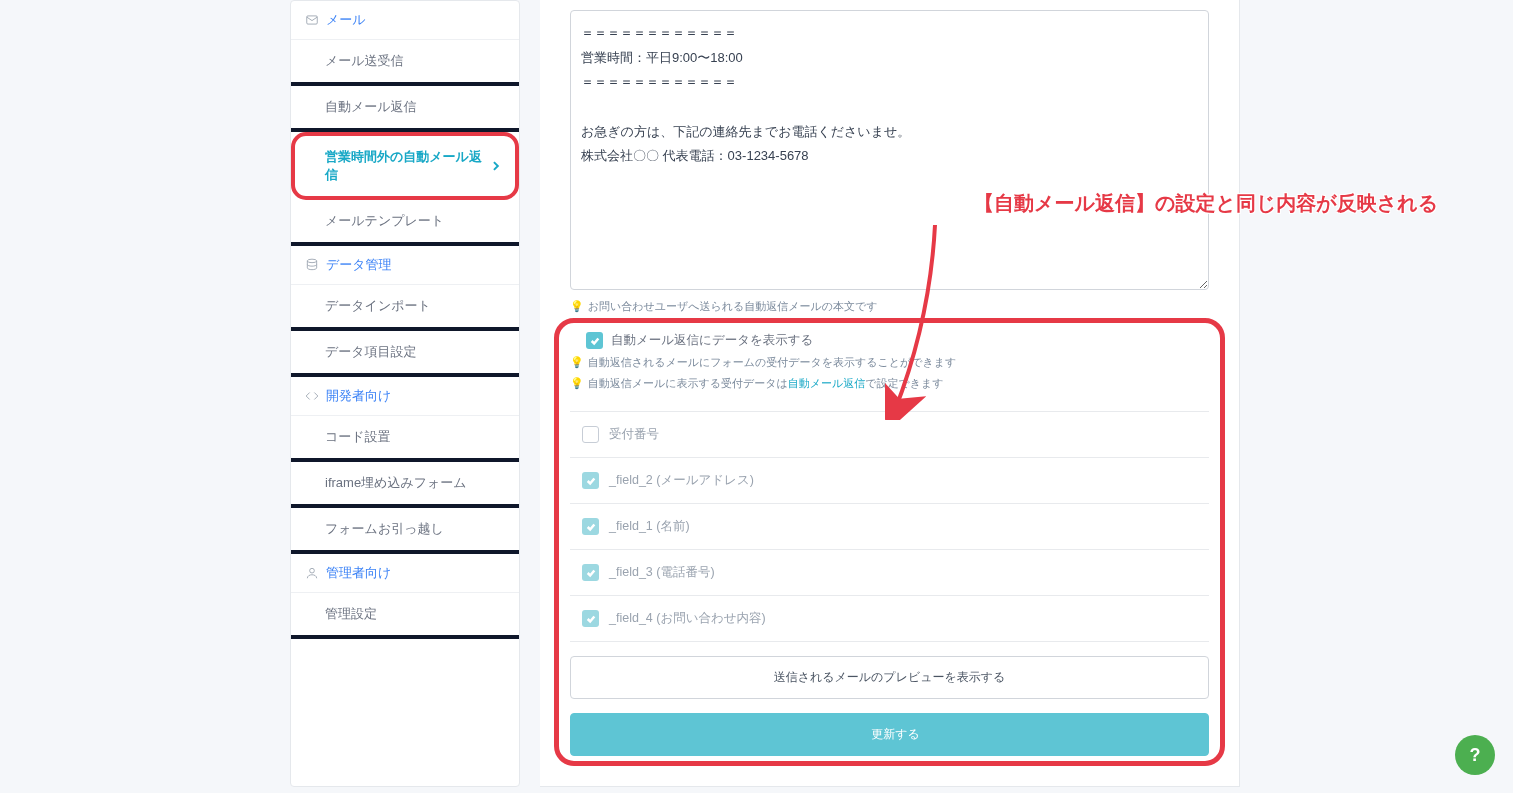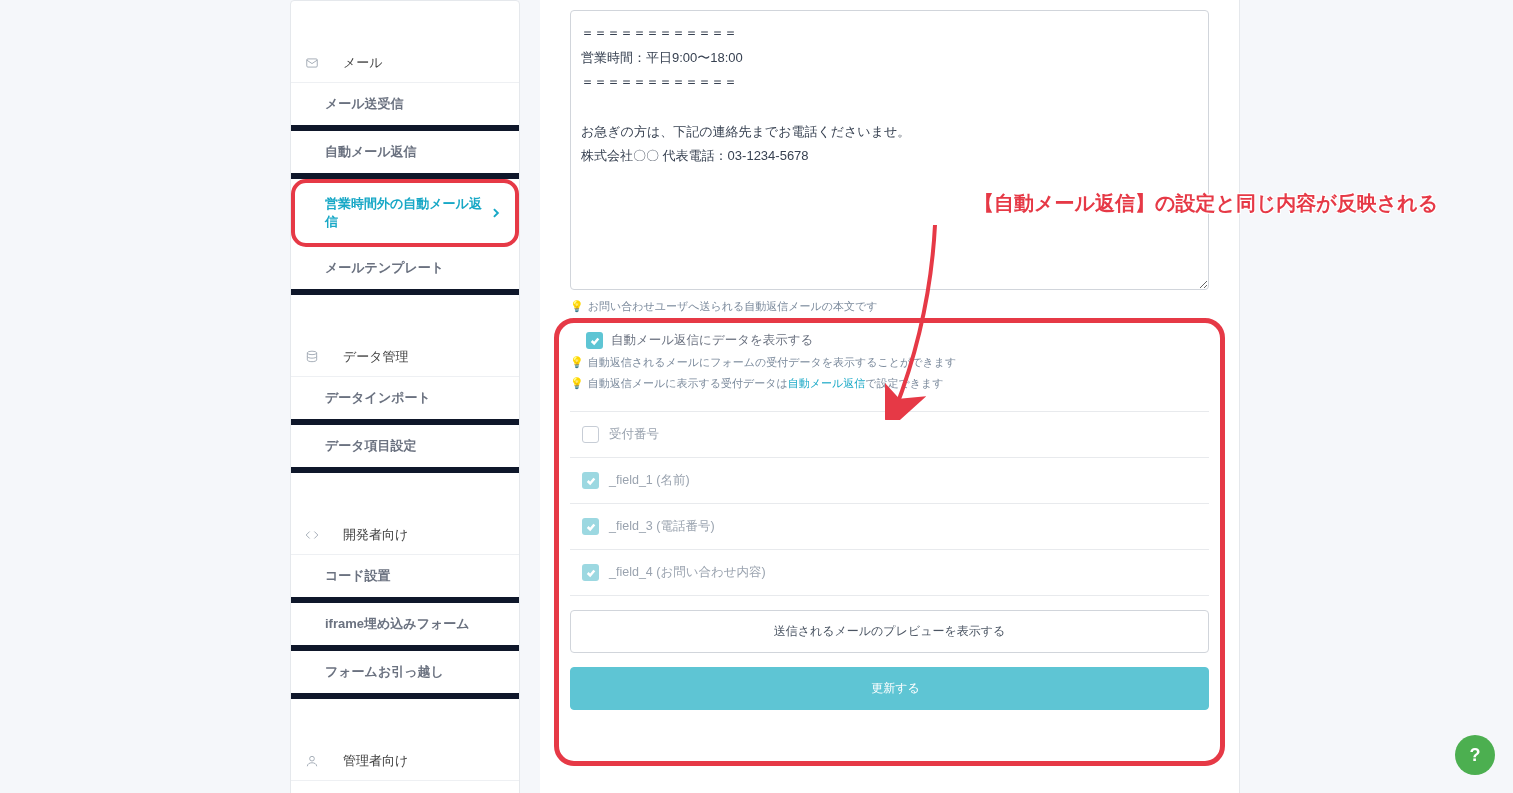--- a/index.html
+++ b/index.html
@@ -14,35 +14,33 @@
       width: 230px;
       background: #fff;
       border: 1px solid #e5e8ec;
       border-radius: 4px;
       margin: 0 0 0 290px;
       flex-shrink: 0;
     }
     .sidebar-header {
       display: flex;
       align-items: center;
-      gap: 24px;
+      gap: 7px;
       padding: 10px 14px;
-      color: #404040;
+      color: #3b82f6;
       font-size: 13px;
       font-weight: 500;
       border-bottom: 1px solid #eef0f3;
-      margin-top: 43px;
     }
     .sidebar-item {
       padding: 12px 14px 12px 34px;
       color: #6b7280;
       font-size: 13px;
-      border-bottom: 6px solid #0f172a;
+      border-bottom: 4px solid #0f172a;
       cursor: pointer;
-      font-weight: bold;
     }
     .sidebar-item.active {
       color: #18a8c6;
       font-weight: 600;
       display: flex;
       justify-content: space-between;
       align-items: center;
     }
     .sidebar-item.highlighted-frame {
       border: 4px solid #e63946;
@@ -264,20 +262,28 @@
       </div>
     <div class="hint">
         <span class="bulb">💡</span>
         <span><span>自動返信メールに表示する受付データは</span><a>自動メール返信</a><span>で設定できます</span></span>
       </div>
 
     <div class="fields-panel">
       <div class="field-row">
         <span class="checkbox unchecked"></span>
         <span class="field-label">受付番号</span>
+      </div>
+      <div class="field-row">
+        <span class="checkbox checked">
+            <svg viewBox="0 0 12 12">
+              <polyline points="2,6 5,9 10,3"></polyline>
+            </svg>
+          </span>
+        <span class="field-label">_field_2 (メールアドレス)</span>
       </div>
       <div class="field-row">
         <span class="checkbox checked">
             <svg viewBox="0 0 12 12">
               <polyline points="2,6 5,9 10,3"></polyline>
             </svg>
           </span>
         <span class="field-label">_field_1 (名前)</span>
       </div>
       <div class="field-row">

